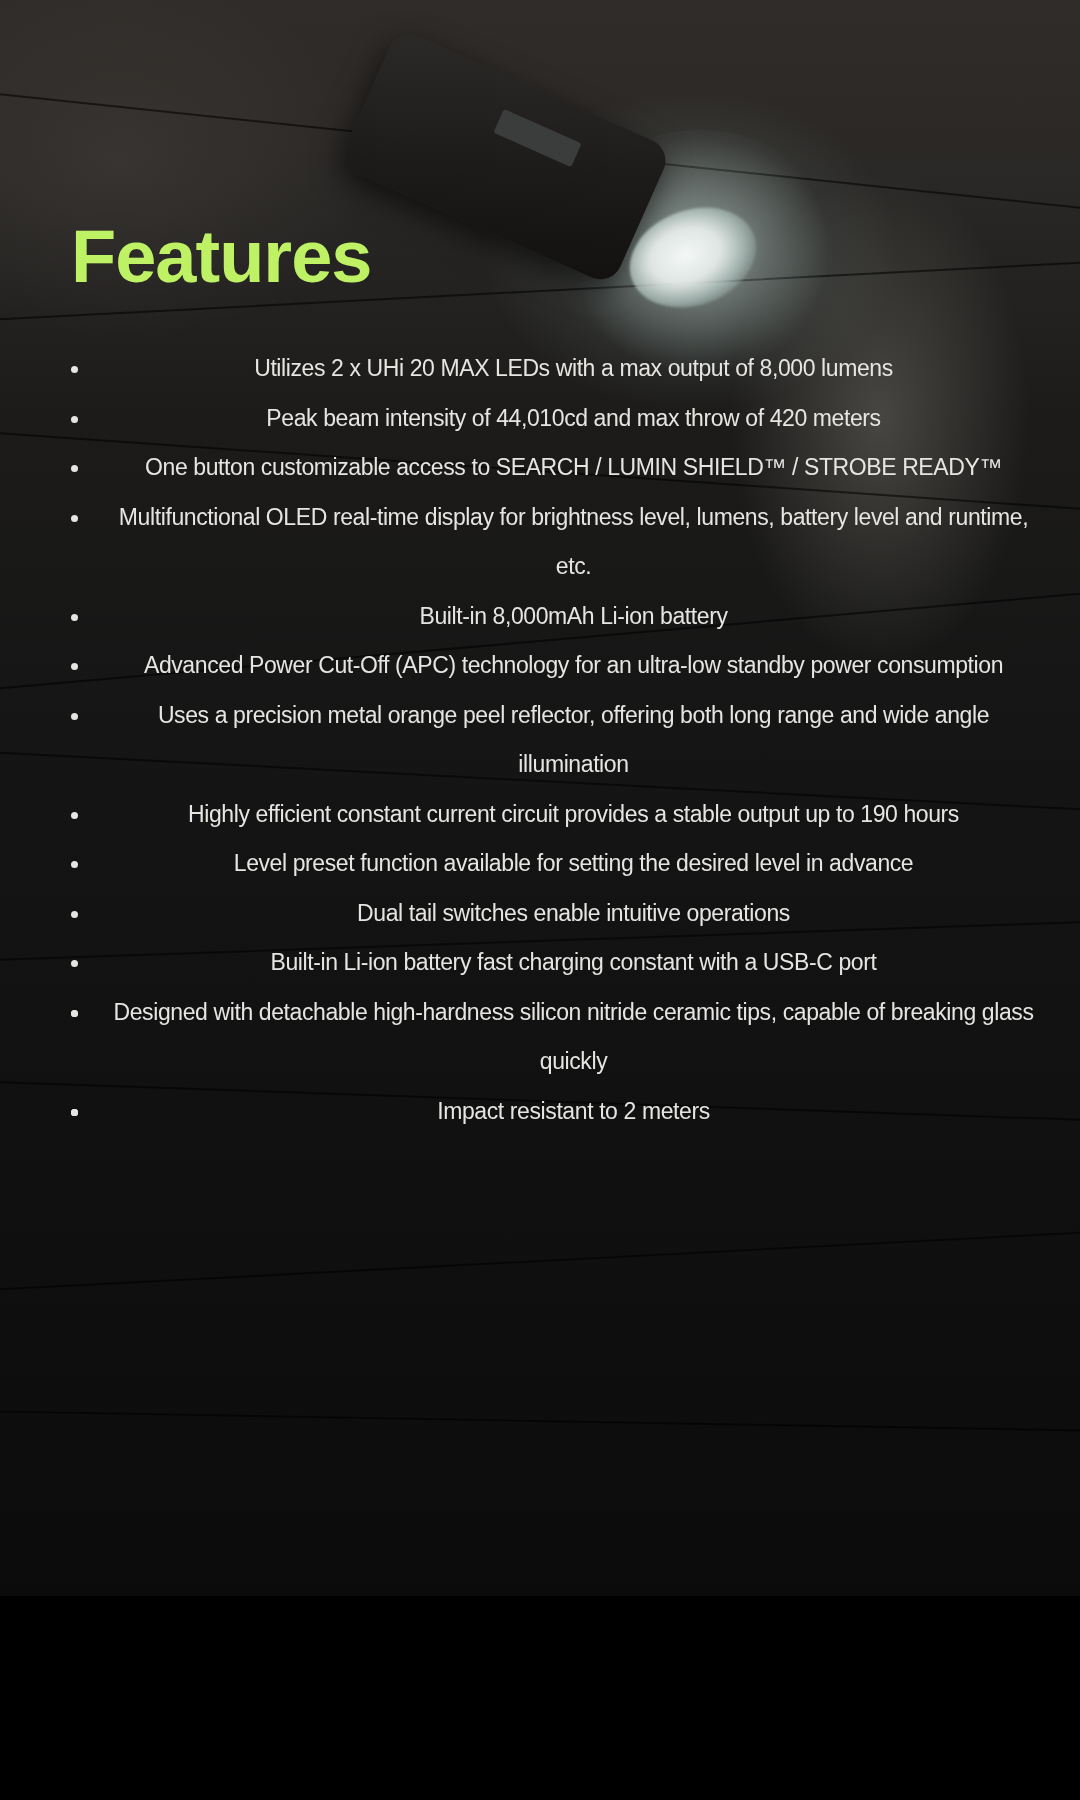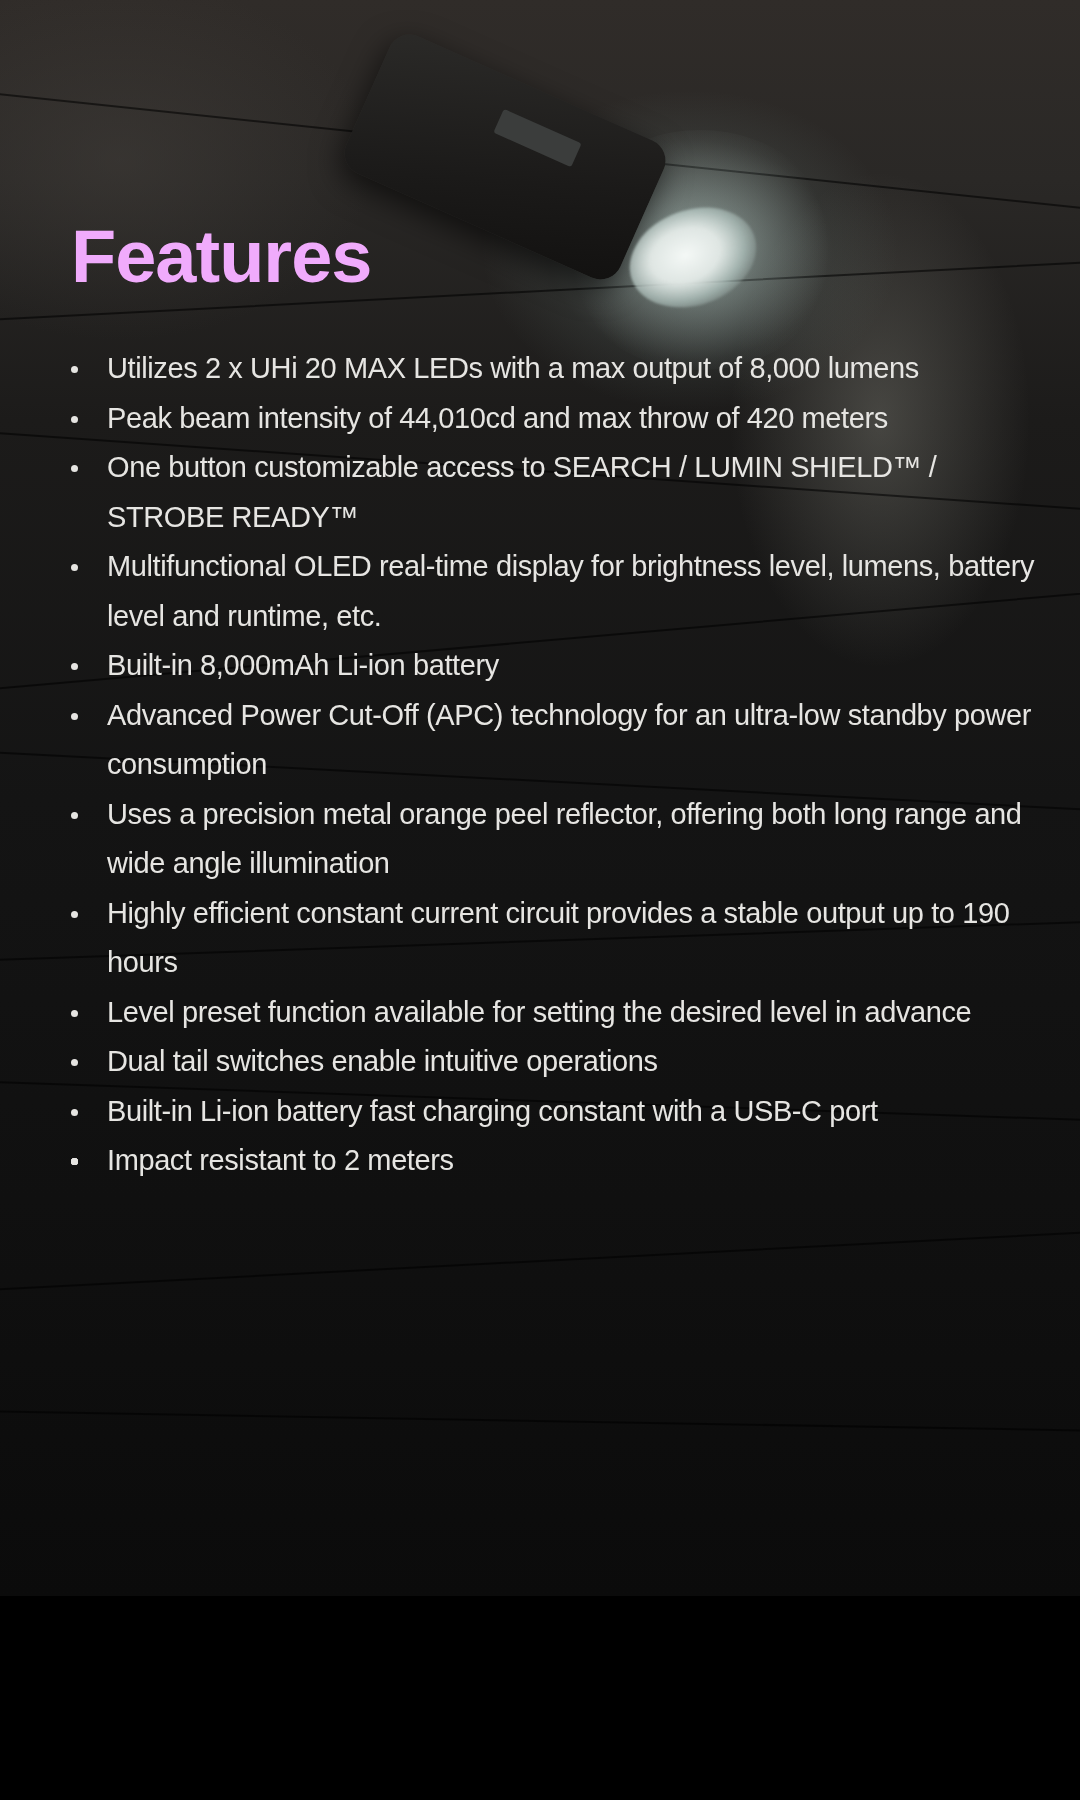--- a/index.html
+++ b/index.html
@@ -71,44 +71,45 @@
     .content {
       position: absolute;
       left: 0; top: 0;
       width: 1080px;
     }
     .page-title {
       position: absolute;
       left: 71px;
       top: 212px;
       margin: 0;
-      color: #f0abfc;
+      color: #bef264;
       font-size: 74px;
       font-weight: 700;
       letter-spacing: -1px;
       line-height: 90px;
       font-family: "Liberation Sans", "DejaVu Sans", sans-serif;
     }
     .feature-list {
       position: absolute;
       left: 0;
       top: 344px;
       margin: 0;
       padding: 0;
       list-style: none;
       width: 1080px;
     }
     .feature-item {
       position: relative;
       padding-left: 107px;
       padding-right: 40px;
       color: #e6e5e2;
-      font-size: 29px;
+      font-size: 23px;
       line-height: 49.5px;
       letter-spacing: -0.4px;
+      text-align: center;
     }
     .bullet {
       position: absolute;
       left: 71px;
       top: 22px;
       width: 7px;
       height: 7px;
       border-radius: 50%;
       background: #e6e5e2;
     }
@@ -141,17 +142,18 @@
     <li class="feature-item"><span class="bullet"></span><span>One button customizable access to SEARCH / LUMIN SHIELD™ / STROBE READY™</span></li>
     <li class="feature-item"><span class="bullet"></span><span>Multifunctional OLED real-time display for brightness level, lumens, battery level and runtime, etc.</span></li>
     <li class="feature-item"><span class="bullet"></span><span>Built-in 8,000mAh Li-ion battery</span></li>
     <li class="feature-item"><span class="bullet"></span><span>Advanced Power Cut-Off (APC) technology for an ultra-low standby power consumption</span></li>
     <li class="feature-item"><span class="bullet"></span><span>Uses a precision metal orange peel reflector, offering both long range and wide angle illumination</span></li>
     <li class="feature-item"><span class="bullet"></span><span>Highly efficient constant current circuit provides a stable output up to 190 hours</span></li>
     <li class="feature-item"><span class="bullet"></span><span>Level preset function available for setting the desired level in advance</span></li>
     <li class="feature-item"><span class="bullet"></span><span>Dual tail switches enable intuitive operations</span></li>
     <li class="feature-item"><span class="bullet"></span><span>Built-in Li-ion battery fast charging constant with a USB-C port</span></li>
     <li class="feature-item"><span class="bullet"></span></li>
+    <li class="feature-item"><span class="bullet"></span><span>Designed with detachable high-hardness silicon nitride ceramic tips, capable of breaking glass quickly</span></li>
     <li class="feature-item"><span class="bullet"></span></li>
     <li class="feature-item"><span class="bullet"></span></li>
     <li class="feature-item"><span class="bullet"></span><span>Impact resistant to 2 meters</span></li>
   </ul>
 </div>
 
 </body></html>

